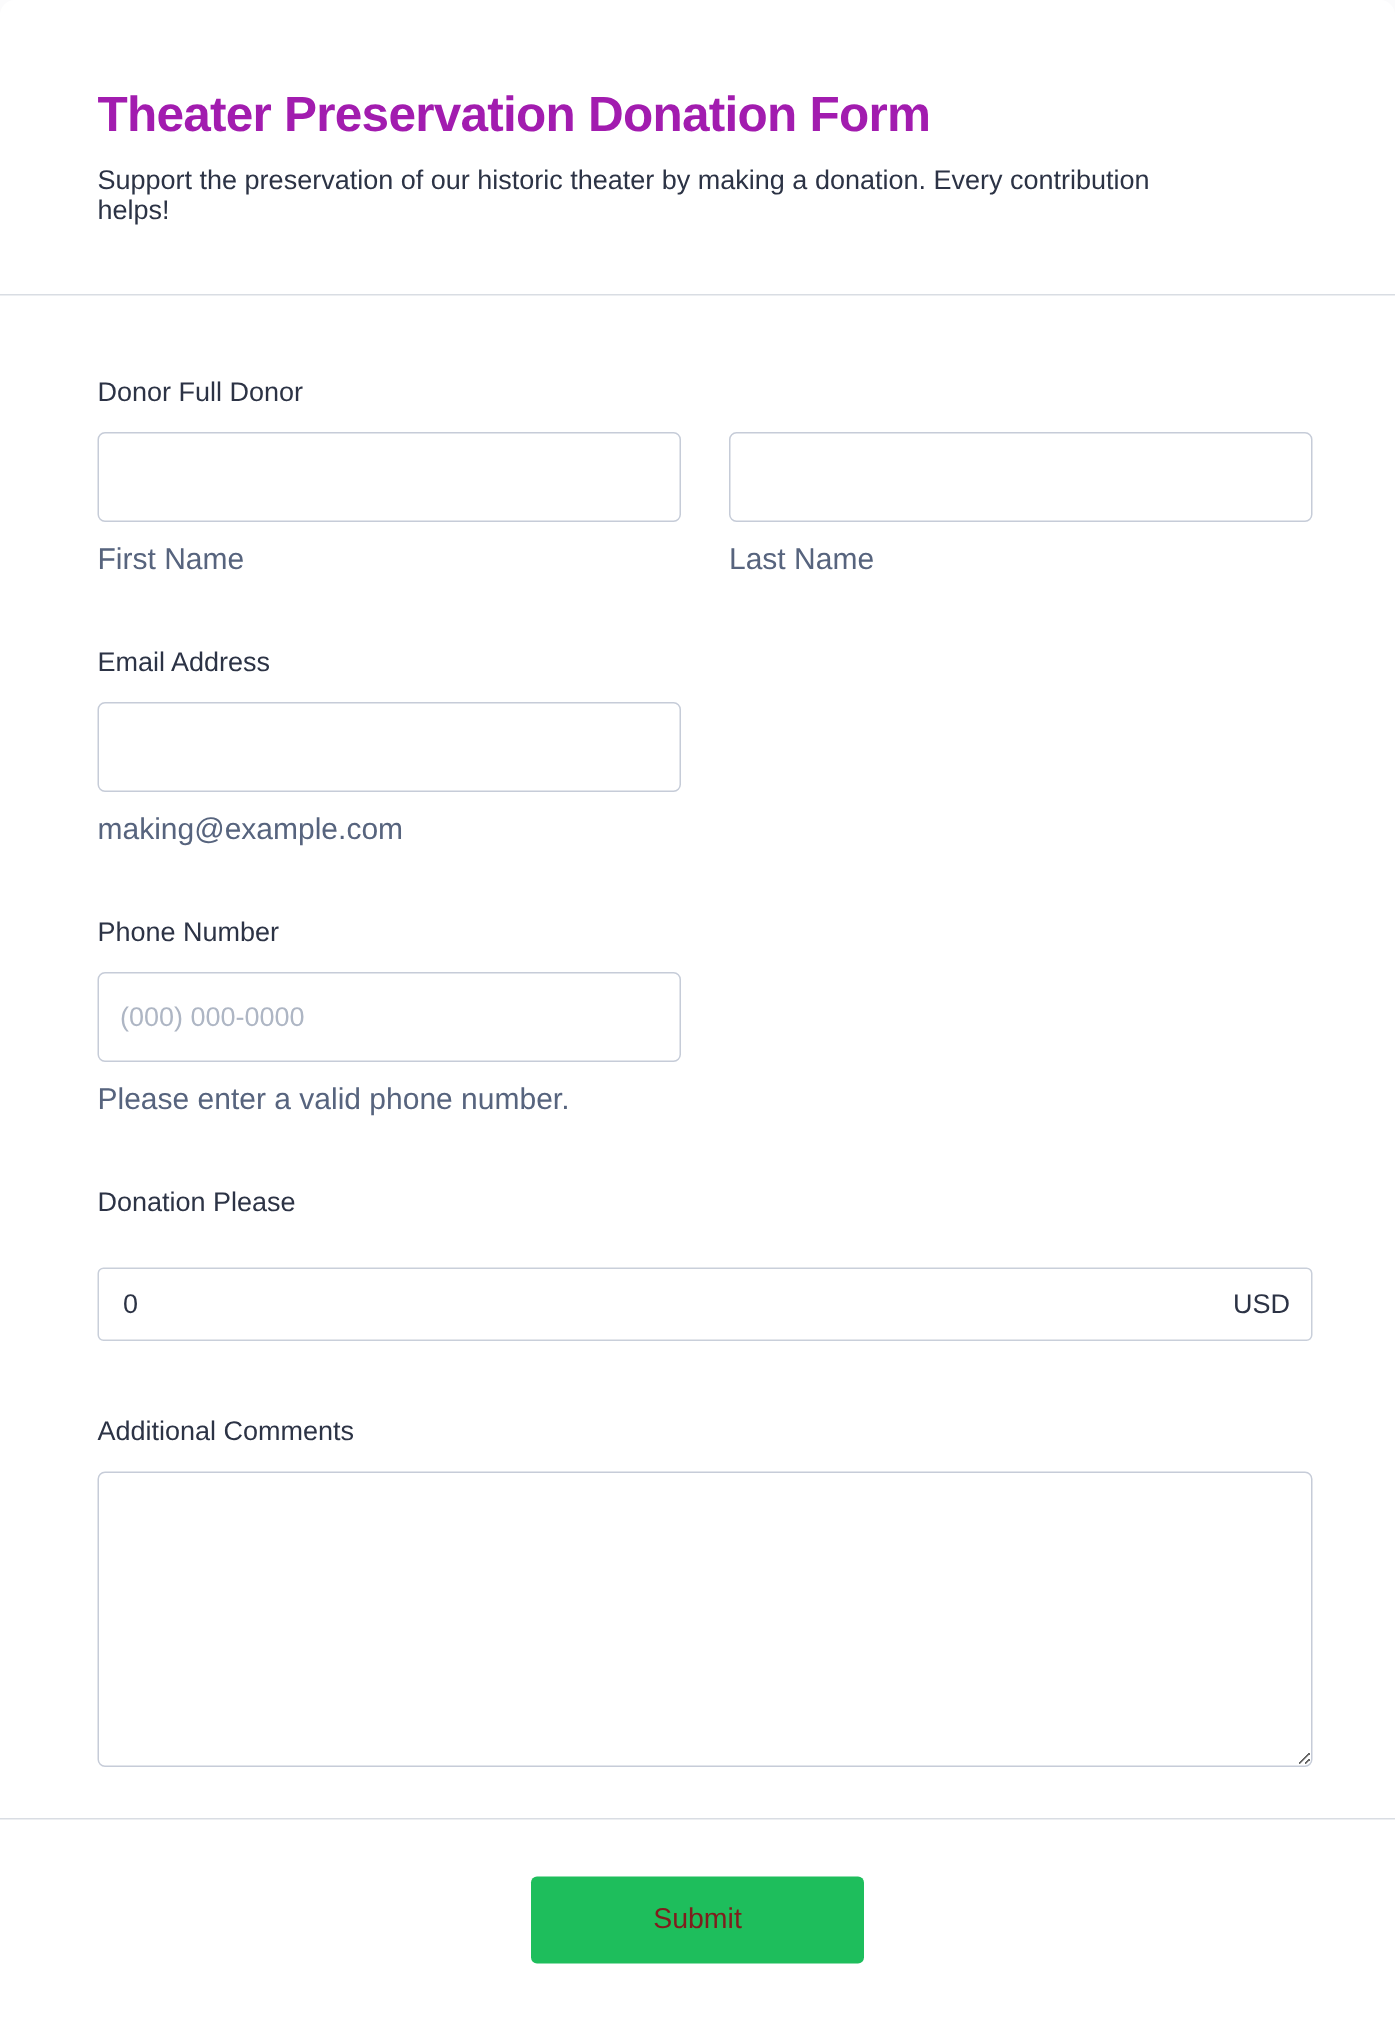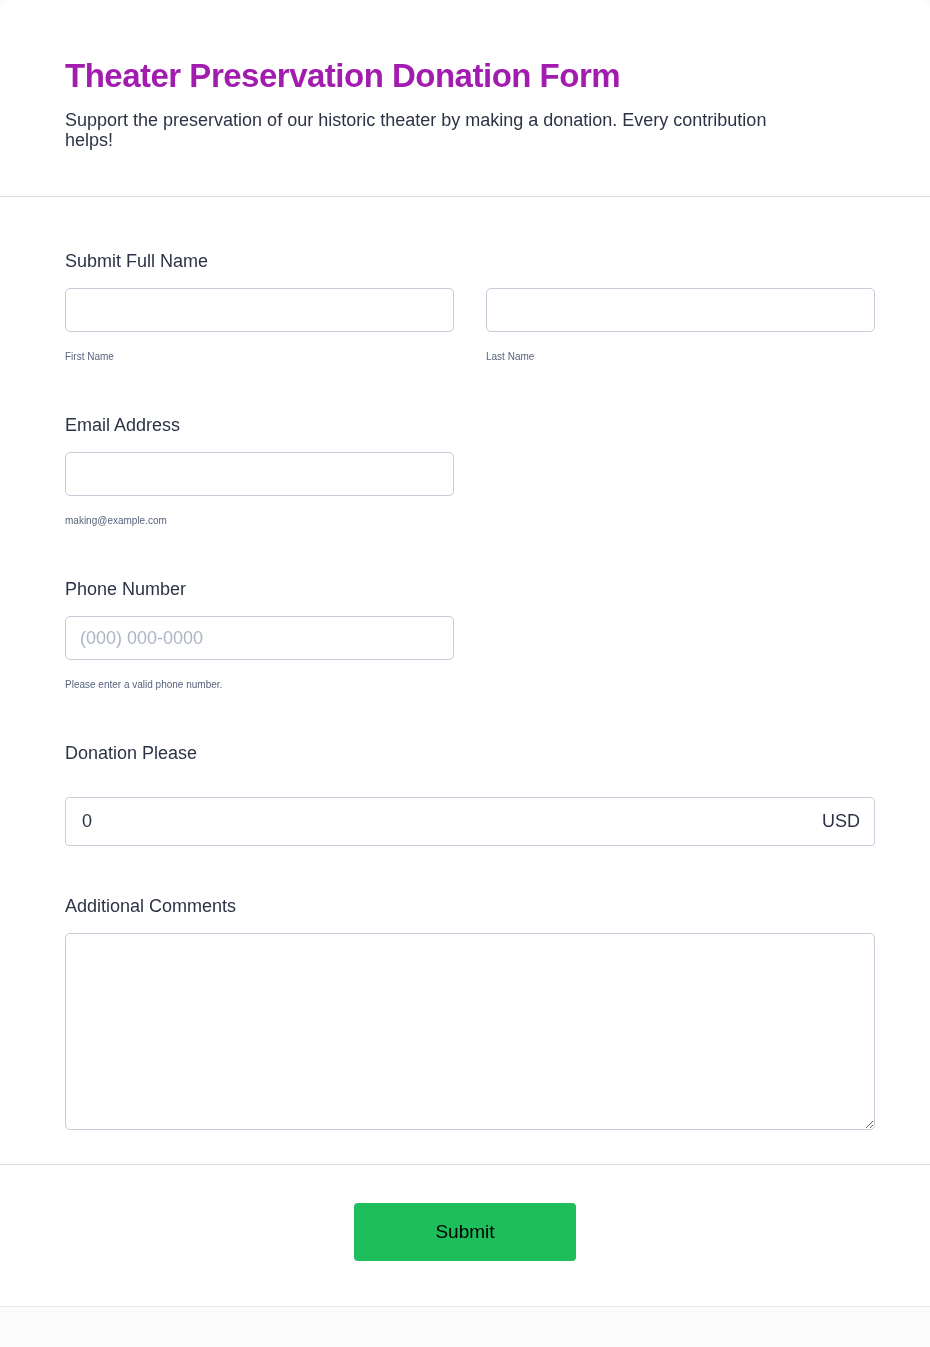--- a/index.html
+++ b/index.html
@@ -54,35 +54,35 @@
   .field-label {
     font-size: 18px;
     line-height: 21px;
     font-weight: 500;
     color: #2c3345;
   }
   .control-row { margin-top: 16px; display: flex; gap: 32px; }
   .col { flex: 1; min-width: 0; }
   .text-input {
     width: 100%;
-    height: 44px;
+    height: 60px;
     border: 1px solid #c6ccd8;
     border-radius: 5px;
     padding: 0 14px;
     font-size: 18px;
     font-family: inherit;
     color: #2c3345;
     background: #ffffff;
     outline: none;
   }
   .text-input::placeholder { color: #aeb6c4; }
   .half { width: calc(50% - 16px); }
   .sublabel, .hint {
     margin-top: 17px;
-    font-size: 10px;
+    font-size: 20px;
     line-height: 16px;
     color: #57647e;
   }
   .amount-box {
     margin-top: 33px;
     display: flex;
     align-items: center;
     height: 49px;
     border: 1px solid #c9cfda;
     border-radius: 4px;
@@ -123,21 +123,21 @@
     padding: 38px 0 45px 0;
     display: flex;
     justify-content: center;
   }
   .submit-button {
     width: 222px;
     height: 58px;
     border: none;
     border-radius: 4px;
     background: #1ebe5c;
-    color: #000000;
+    color: #7f1d1d;
     font-size: 19px;
     font-family: inherit;
     cursor: pointer;
   }
 </style>
 </head>
 <body>
 
 <div class="page">
   <div class="card">
@@ -145,21 +145,21 @@
     <div class="header">
       <h1 class="form-title">Theater Preservation Donation Form</h1>
       <p class="form-subtitle">Support the preservation of our historic theater by making a donation. Every contribution helps!</p>
     </div>
 
     <hr class="divider">
 
     <div class="body">
 
       <div class="section first">
-        <div class="field-label">Submit Full Name</div>
+        <div class="field-label">Donor Full Donor</div>
         <div class="control-row">
           <div class="col">
             <input type="text" class="text-input" value="" style="">
             <div class="sublabel">First Name</div>
           </div>
           <div class="col">
             <input type="text" class="text-input" value="" style="">
             <div class="sublabel">Last Name</div>
           </div>
         </div>

